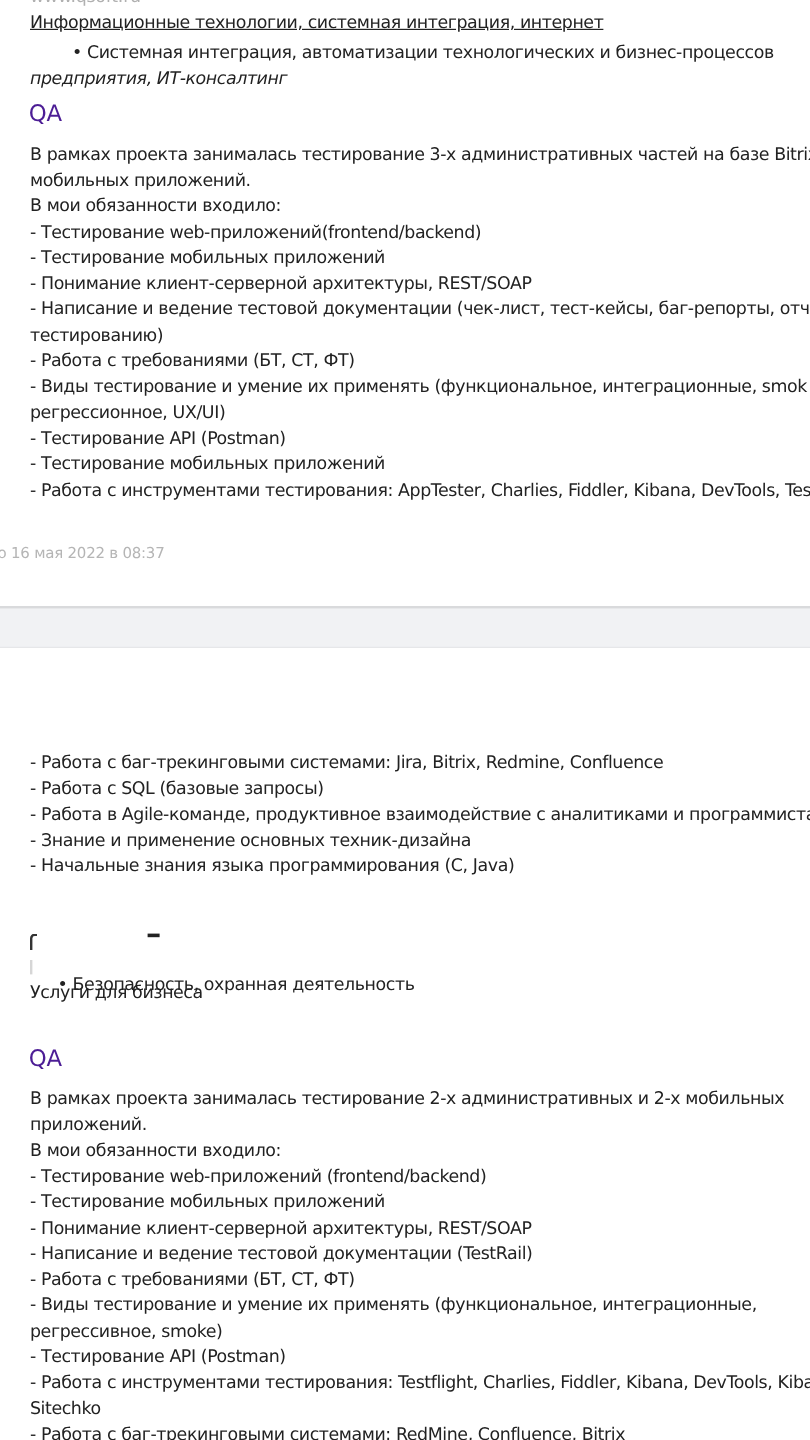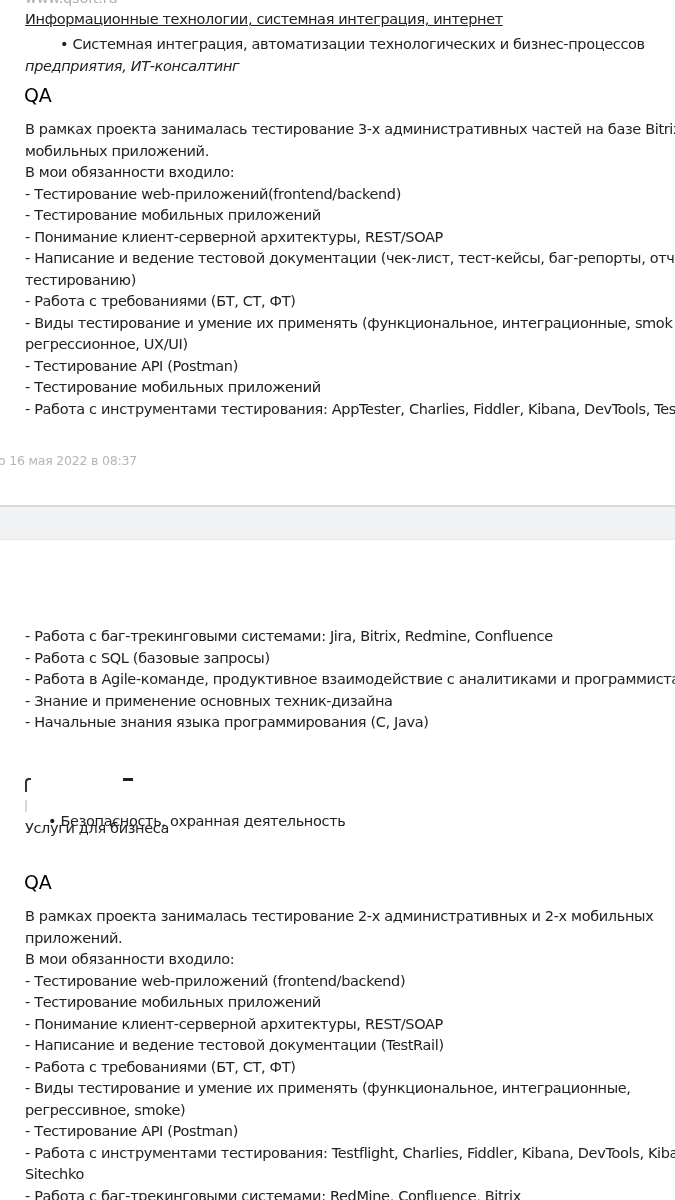--- a/index.html
+++ b/index.html
@@ -28,21 +28,21 @@
       letter-spacing: -0.35px;
     }
     .industry-sub {
       font-size: 14.5px;
       color: #222;
       letter-spacing: -0.35px;
       line-height: 22px;
     }
     .role {
       font-size: 19px;
-      color: #000000;
+      color: #4c1d95;
       letter-spacing: -0.3px;
     }
     .desc {
       font-size: 14.5px;
       color: #222;
       line-height: 21.5px;
       letter-spacing: -0.35px;
     }
     .desc div { white-space: nowrap; }
     .updated {

